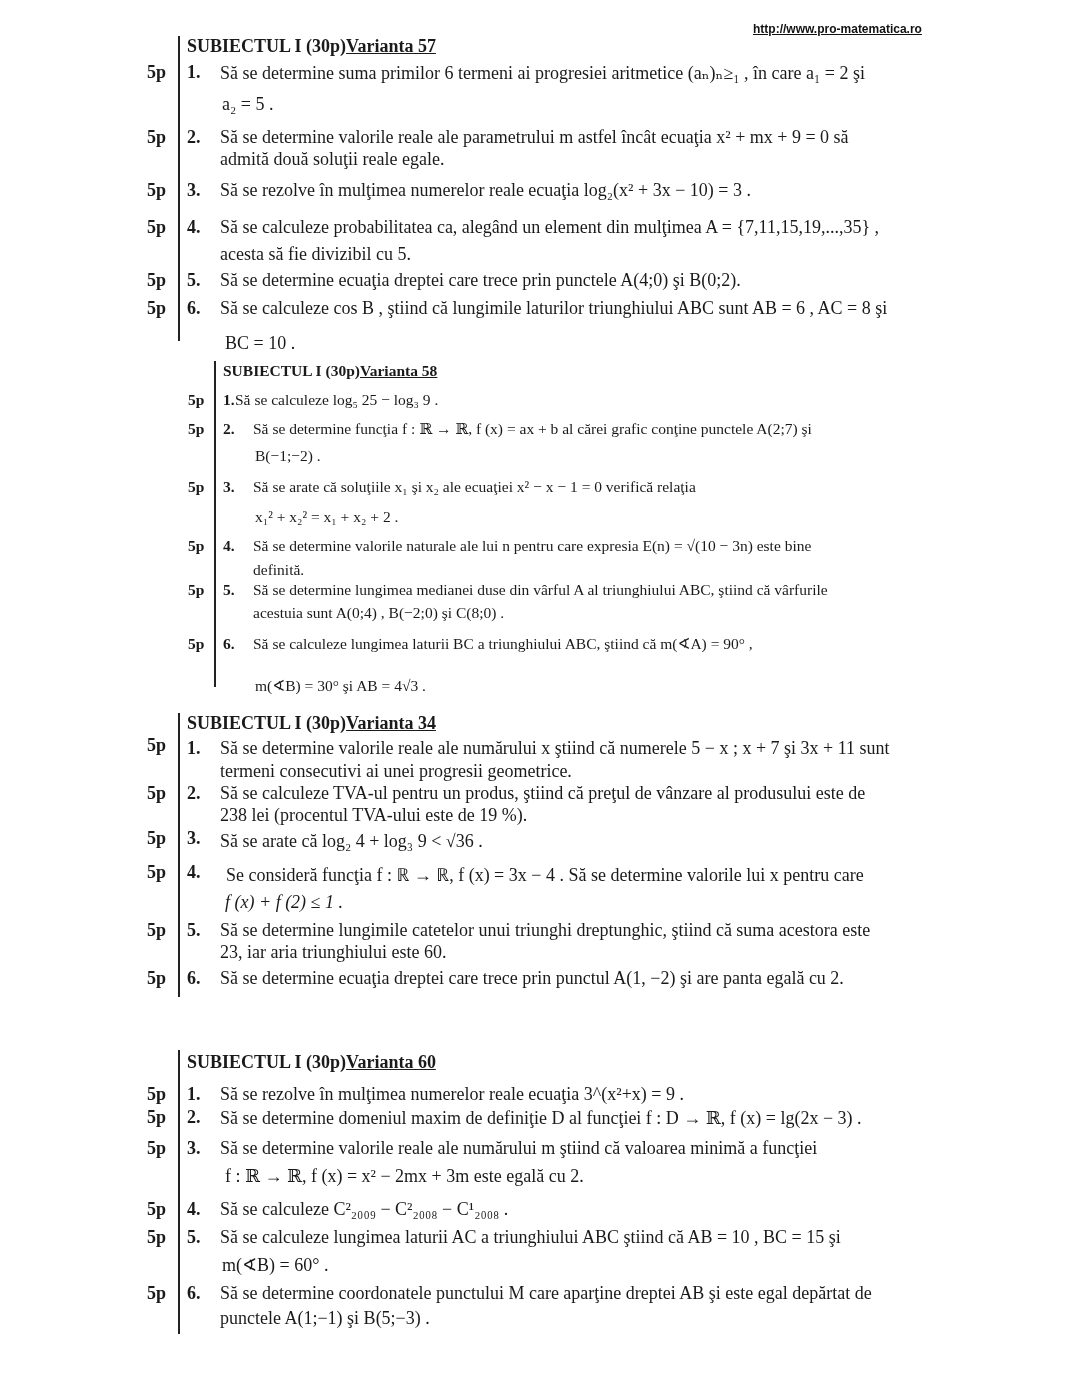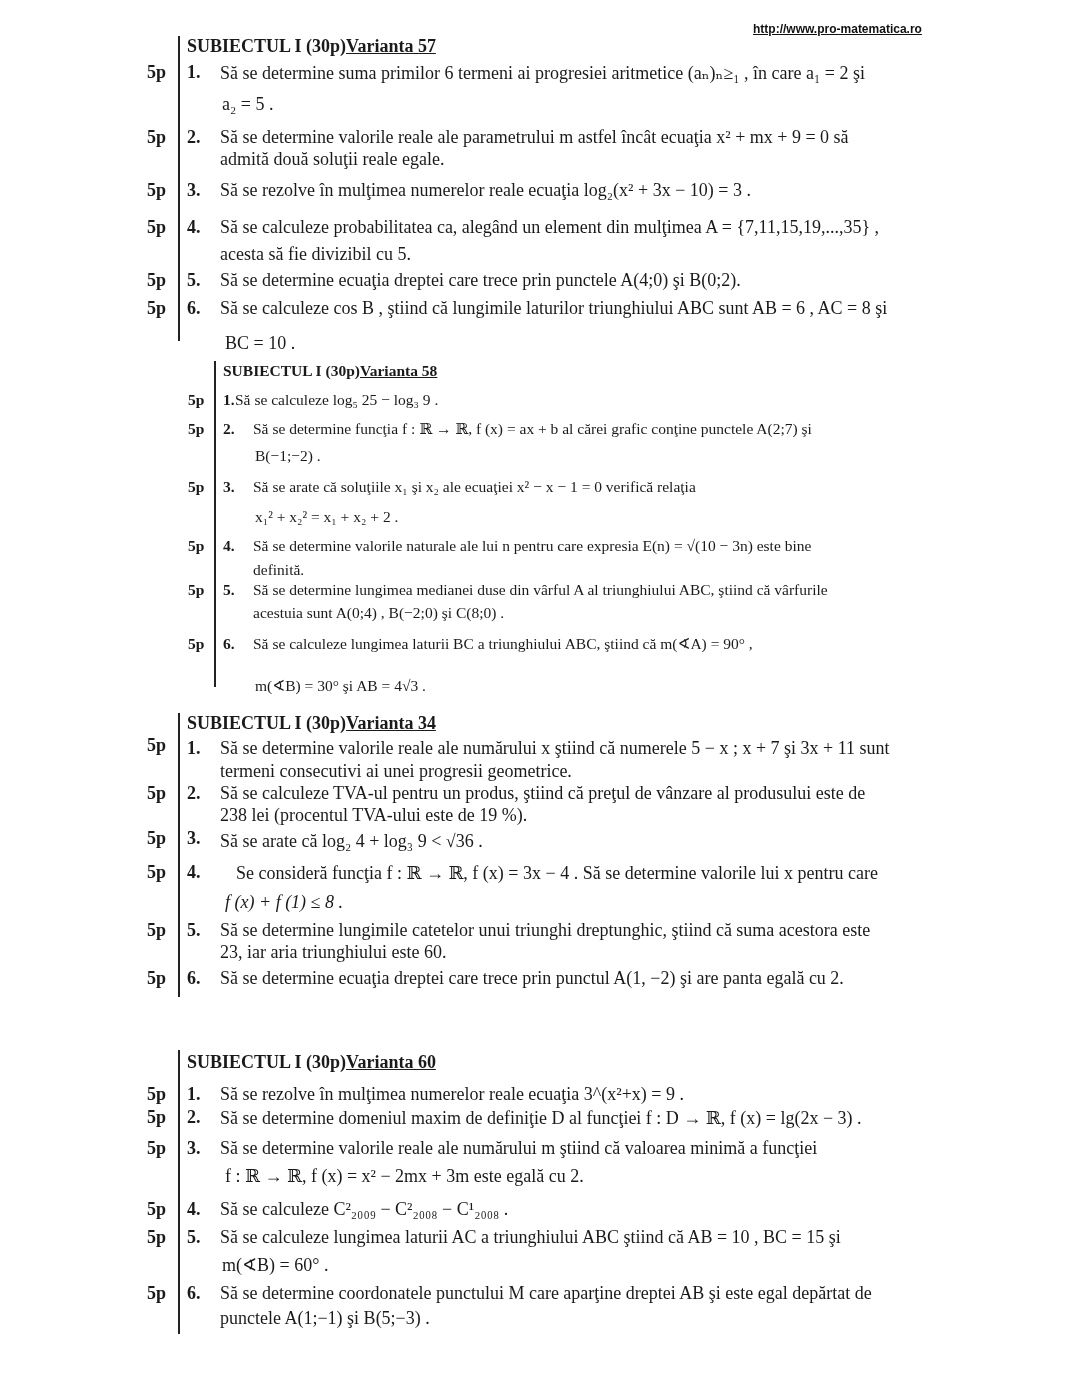--- a/index.html
+++ b/index.html
@@ -127,22 +127,22 @@
     <span class="txt" style="left:220px; top:22px;">238 lei (procentul TVA-ului este de 19 %).</span>
   </div>
   <div class="row L" style="top:828px;">
     <span class="pts" style="left:147px;">5p</span>
     <span class="num" style="left:187px;">3.</span>
     <span class="txt" style="left:220px; top:3px;">Să se arate că  log₂ 4 + log₃ 9 &lt; √36 .</span>
   </div>
   <div class="row L" style="top:862px;">
     <span class="pts" style="left:147px;">5p</span>
     <span class="num" style="left:187px;">4.</span>
-    <span class="txt" style="left:236px;">Se consideră funcţia  f : ℝ → ℝ,  f (x) = 3x − 4 . Să se determine valorile lui  x  pentru care</span>
-    <span class="txt" style="left:225px; top:30px; font-style:italic;">f (x) + f (1) ≤ 8 .</span>
+    <span class="txt" style="left:226px;font-family:Liberation Serif, serif;">Se consideră funcţia  f : ℝ → ℝ,  f (x) = 3x − 4 . Să se determine valorile lui  x  pentru care</span>
+    <span class="txt" style="left:225px; top:30px; font-style:italic;">f (x) + f (2) ≤ 1 .</span>
   </div>
   <div class="row L" style="top:920px;">
     <span class="pts" style="left:147px;">5p</span>
     <span class="num" style="left:187px;">5.</span>
     <span class="txt" style="left:220px;">Să se determine lungimile catetelor unui triunghi dreptunghic, ştiind că suma acestora este</span>
     <span class="txt" style="left:220px; top:22px;">23, iar aria triunghiului este 60.</span>
   </div>
   <div class="row L" style="top:968px;">
     <span class="pts" style="left:147px;">5p</span>
     <span class="num" style="left:187px;">6.</span>

